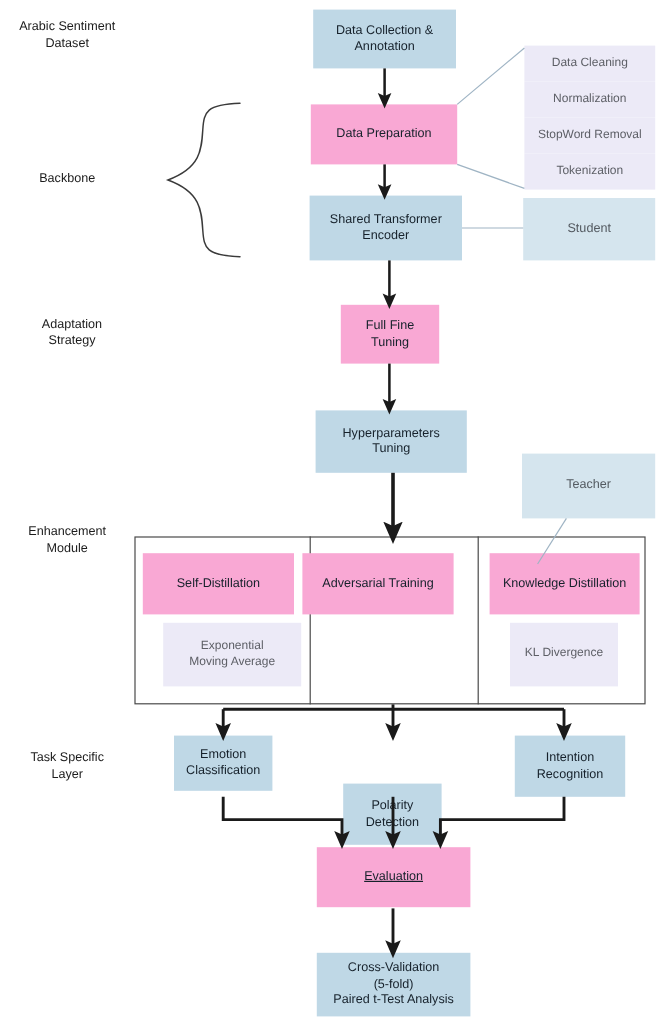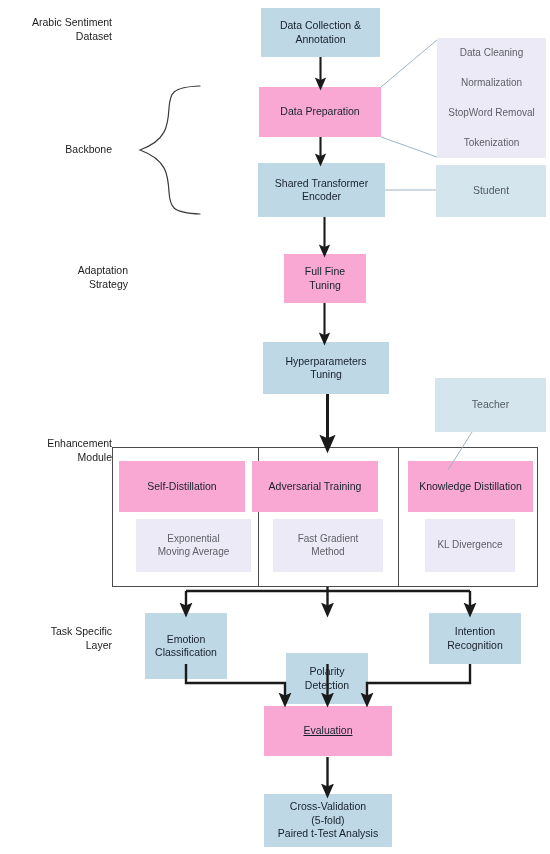--- a/index.html
+++ b/index.html
@@ -42,21 +42,21 @@
   .pale {
     background: #eceaf7;
     color: #5d5f66;
   }
   .paleblue {
     background: #d5e5ee;
     color: #545a61;
   }
   .stage-label {
     position: absolute;
-    text-align: right;
+    text-align: center;
     line-height: 1.3;
     white-space: pre-line;
     color: #1c1c1c;
     font-size: 10.5px;
   }
   .module-box {
     position: absolute;
     box-sizing: border-box;
     border: 1.2px solid #4a4a4a;
     background: transparent;
@@ -78,21 +78,21 @@
 </head>
 <body>
 
 <div id="canvas">
 
   <div class="stage-label" style="left:0px; top:16px; width:112px;">Arabic Sentiment
 Dataset</div>
 
   <div class="stage-label" style="left:0px; top:143px; width:112px;">Backbone</div>
 
-  <div class="stage-label" style="left:16px; top:264px; width:112px;">Adaptation
+  <div class="stage-label" style="left:4px; top:264px; width:112px;">Adaptation
 Strategy</div>
 
   <div class="stage-label" style="left:0px; top:437px; width:112px;">Enhancement
 Module</div>
 
   <div class="stage-label" style="left:0px; top:625px; width:112px;">Task Specific
 Layer</div>
 
   <div class="node blue" style="left:261px; top:8px; width:119px; height:49px; font-size:10.5px;">Data Collection &amp;
 Annotation</div>
@@ -122,27 +122,25 @@
 
   <div class="module-box" style="left:112px; top:447px; width:426px; height:140px;"></div>
   <div class="module-div" style="left:258px; top:447px; height:140px;"></div>
   <div class="module-div" style="left:398px; top:447px; height:140px;"></div>
 
   <div class="node lavender" style="left:119px; top:461px; width:126px; height:51px; font-size:10.5px;">Self-Distillation</div>
   <div class="node pale" style="left:136px; top:519px; width:115px; height:53px; font-size:10px;">Exponential
 Moving Average</div>
 
   <div class="node lavender" style="left:252px; top:461px; width:126px; height:51px; font-size:10.5px;">Adversarial Training</div>
-  <div class="node pale" style="left:273px; top:519px; width:110px; height:53px; font-size:10px;">Fast Gradient
-Method</div>
 
   <div class="node lavender" style="left:408px; top:461px; width:125px; height:51px; font-size:10.5px;">Knowledge Distillation</div>
   <div class="node pale" style="left:425px; top:519px; width:90px; height:53px; font-size:10px;">KL Divergence</div>
 
-  <div class="node blue" style="left:145px; top:613px; width:82px; height:66px; font-size:10.5px;">Emotion
+  <div class="node blue" style="left:145px; top:613px; width:82px; height:46px; font-size:10.5px;">Emotion
 Classification</div>
 
   <div class="node blue" style="left:286px; top:613px; width:82px; height:51px; font-size:10.5px;margin-top:40px;">Polarity
 Detection</div>
 
   <div class="node blue" style="left:429px; top:613px; width:92px; height:51px; font-size:10.5px;">Intention
 Recognition</div>
 
   <div class="node lavender" style="left:264px; top:706px; width:128px; height:50px; font-size:10.5px;text-decoration:underline;">Evaluation</div>
 

